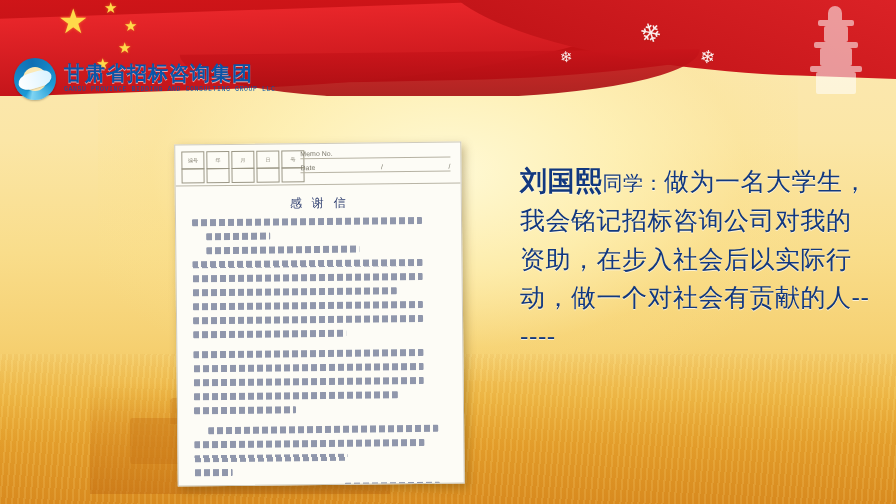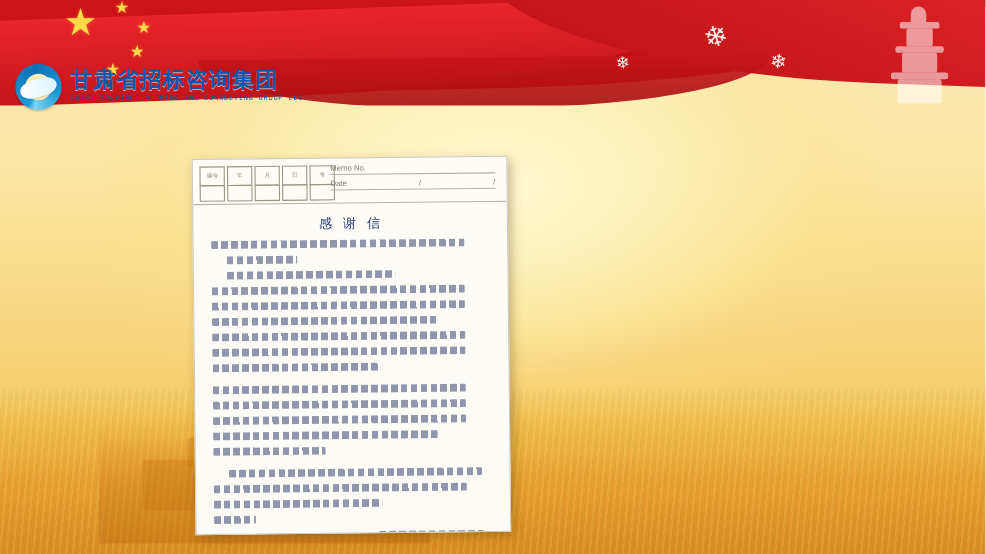--- a/index.html
+++ b/index.html
@@ -478,14 +478,17 @@
       <div class="hw-line w90"></div>
       <div class="hw-line w60"></div>
       <div class="hw-line w15"></div>
       <div class="hw-sign">
         <div class="hw-line w90"></div>
 
       </div>
     </div>
   </div>
 
+  <div class="quote">
+    <span class="name">刘国熙</span><span class="small">同学：</span><span>做为一名大学生，我会铭记招标咨询公司对我的资助，在步入社会后以实际行动，做一个对社会有贡献的人------</span>
+  </div>
 
 </div>
 
 </body></html>

